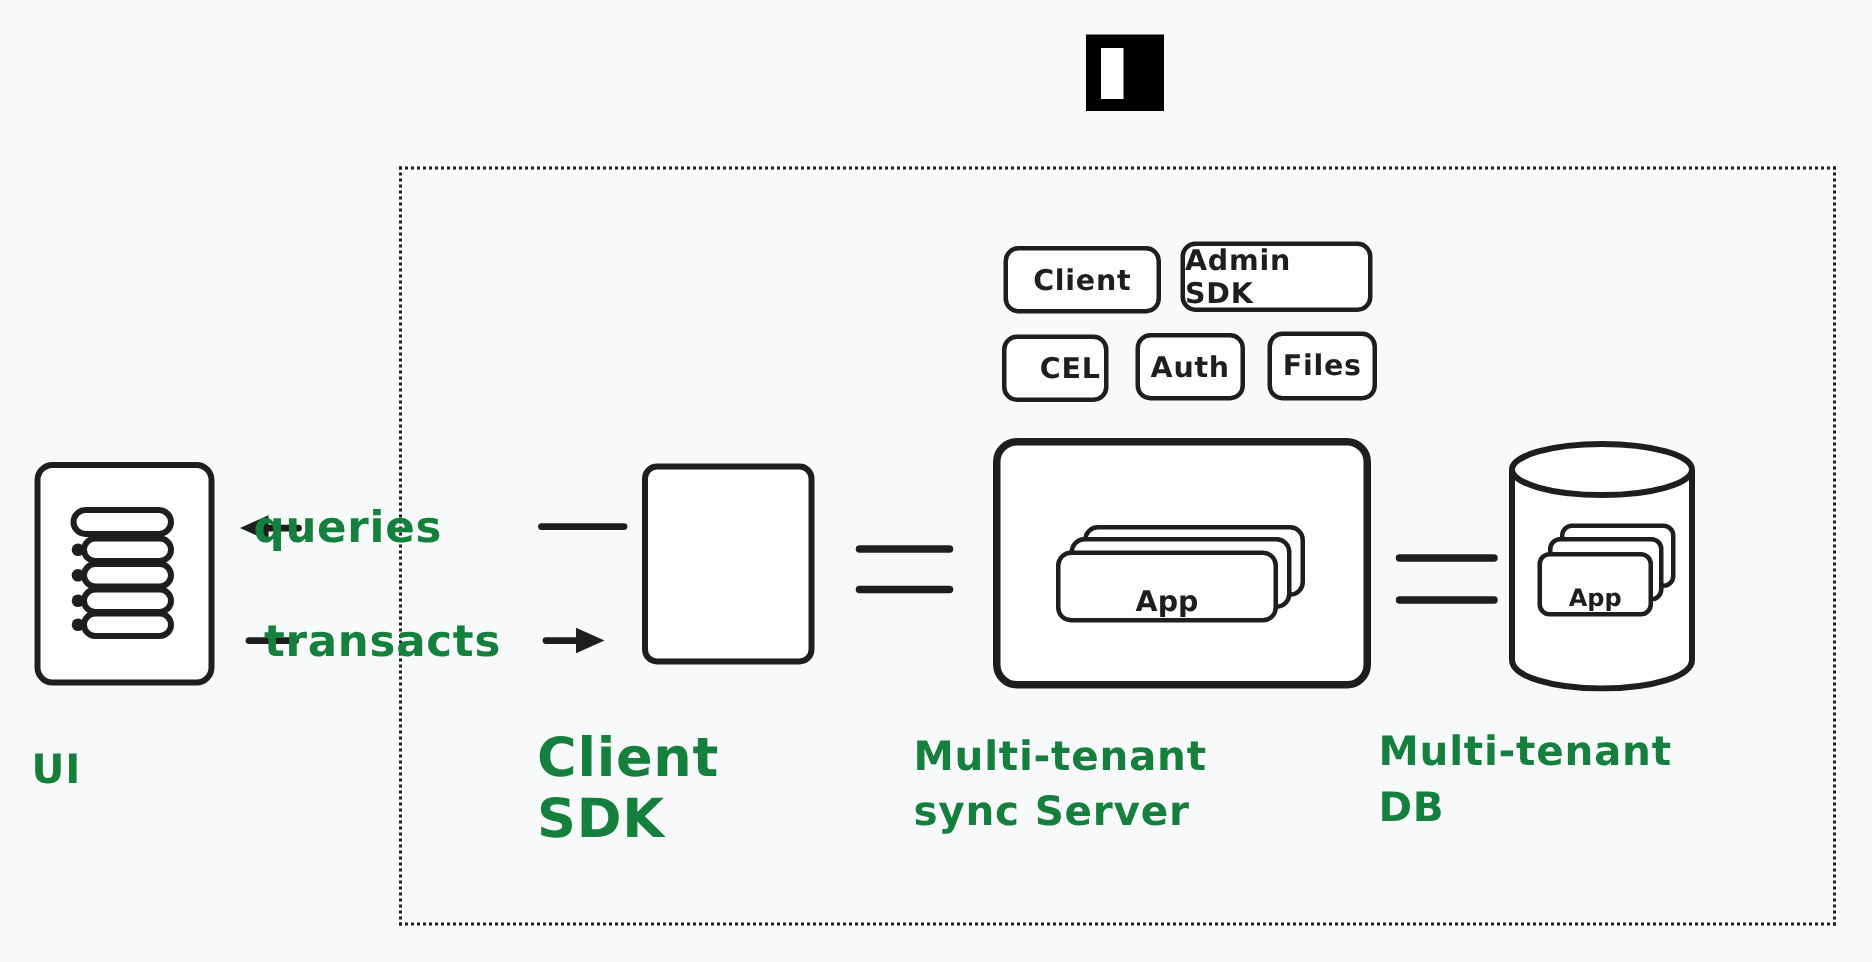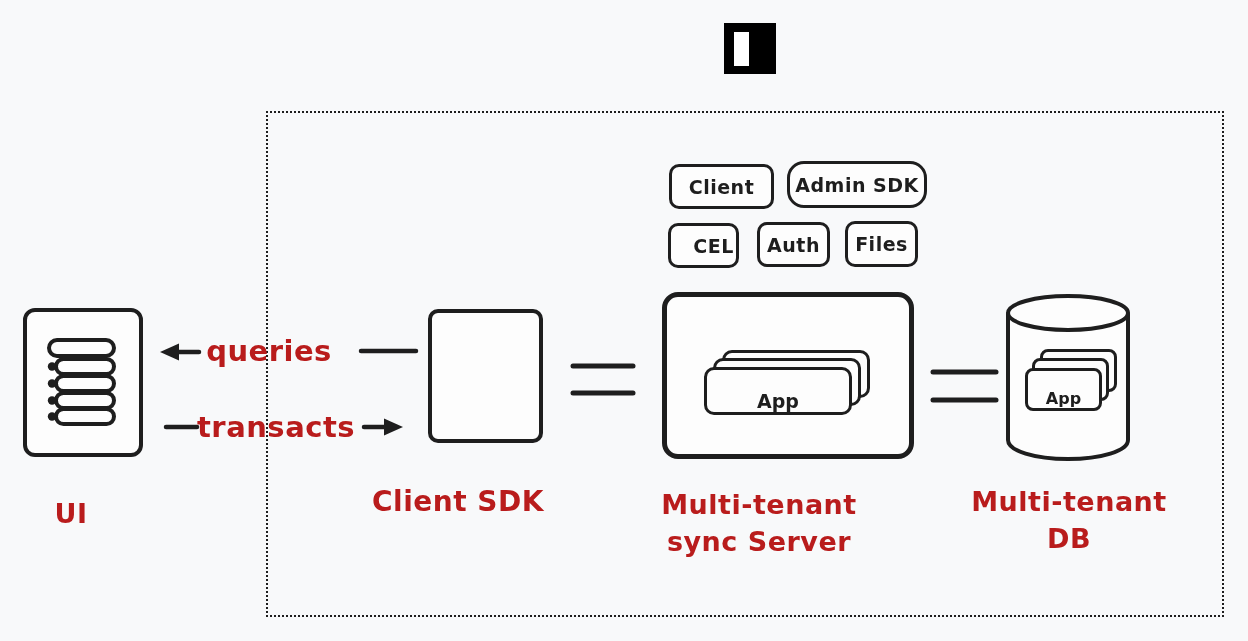--- a/index.html
+++ b/index.html
@@ -22,21 +22,21 @@
     border: 2px dotted #1e1e1e;
   }
 
   
   .badge {
     position: absolute; display: flex; align-items: center; justify-content: center;
     background: #fdfdfd; border: 3px solid #1e1e1e; border-radius: 10px;
     font-size: 19px; font-weight: 700; letter-spacing: 0.5px;
   }
   .badge-cursors { left: 669px; top: 164px; width: 105px; height: 45px; }
-  .badge-admin  { left: 787px; top: 161px; width: 140px; height: 47px; border-radius: 17px; }
+  .badge-admin  { left: 787px; top: 161px; width: 128px; height: 47px; }
   .badge-cel    { left: 668px; top: 223px; width: 71px;  height: 45px; padding-left: 20px; }
   .badge-auth   { left: 757px; top: 222px; width: 73px;  height: 45px; }
   .badge-files  { left: 845px; top: 221px; width: 73px;  height: 46px; }
 
   
   .ui-box {
     position: absolute; left: 23px; top: 308px; width: 120px; height: 149px;
     background: #fdfdfd; border: 4px solid #1e1e1e; border-radius: 12px;
   }
   .client-box {
@@ -58,23 +58,23 @@
   .srv-card { width: 148px; height: 48px; font-size: 19px; }
   .srv-card.back   { left: 722px; top: 350px; }
   .srv-card.middle { left: 713px; top: 358px; }
   .srv-card.front  { left: 704px; top: 367px; }
   .db-card { width: 77px; height: 43px; font-size: 16px; border-width: 3px; border-radius: 8px; }
   .db-card.back   { left: 1040px; top: 349px; }
   .db-card.middle { left: 1032px; top: 358px; }
   .db-card.front  { left: 1025px; top: 368px; }
 
   
-  .lbl { position: absolute; text-align: center; font-weight: 700; color: #b91c1c; letter-spacing: 0.5px; }
+  .lbl { position: absolute; text-align: left; font-weight: 700; color: #15803d; letter-spacing: 0.5px; }
   .lbl-ui        { left: 21px;  top: 486px; width: 100px; font-size: 27px; margin-top: 12px; }
-  .lbl-client    { left: 358px; top: 485px; width: 200px; font-size: 28px; }
+  .lbl-client    { left: 358px; top: 485px; width: 200px; font-size: 36px; }
   .lbl-server    { left: 609px; top: 486px; width: 300px; font-size: 27px; line-height: 37px; }
   .lbl-db        { left: 919px; top: 483px; width: 300px; font-size: 27px; line-height: 37px; }
   .lbl-queries   { left: 169px; top: 334px; width: 200px; font-size: 29px; }
   .lbl-transacts { left: 176px; top: 410px; width: 200px; font-size: 29px; }
 
   .edge-svg { position: absolute; left: 0; top: 0; width: 1248px; height: 641px; pointer-events: none; }
   .icon-svg { position: absolute; left: 0; top: 0; }
   svg .stroke { stroke: #1e1e1e; fill: none; stroke-linecap: round; stroke-linejoin: round; }
 </style>
 </head>

